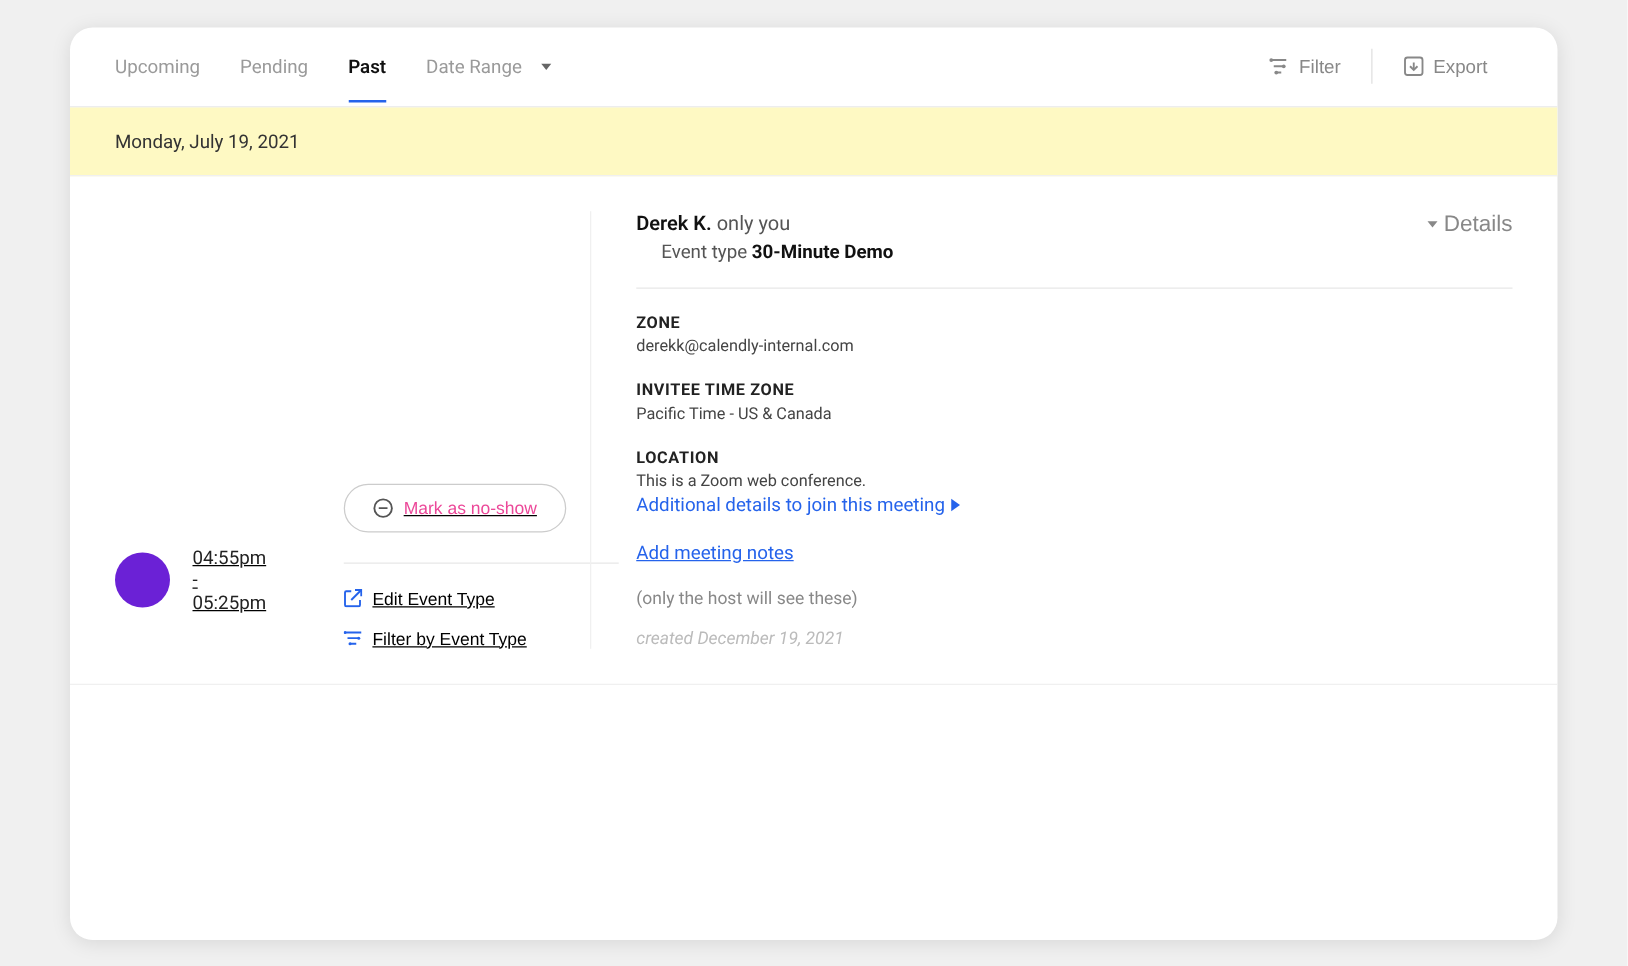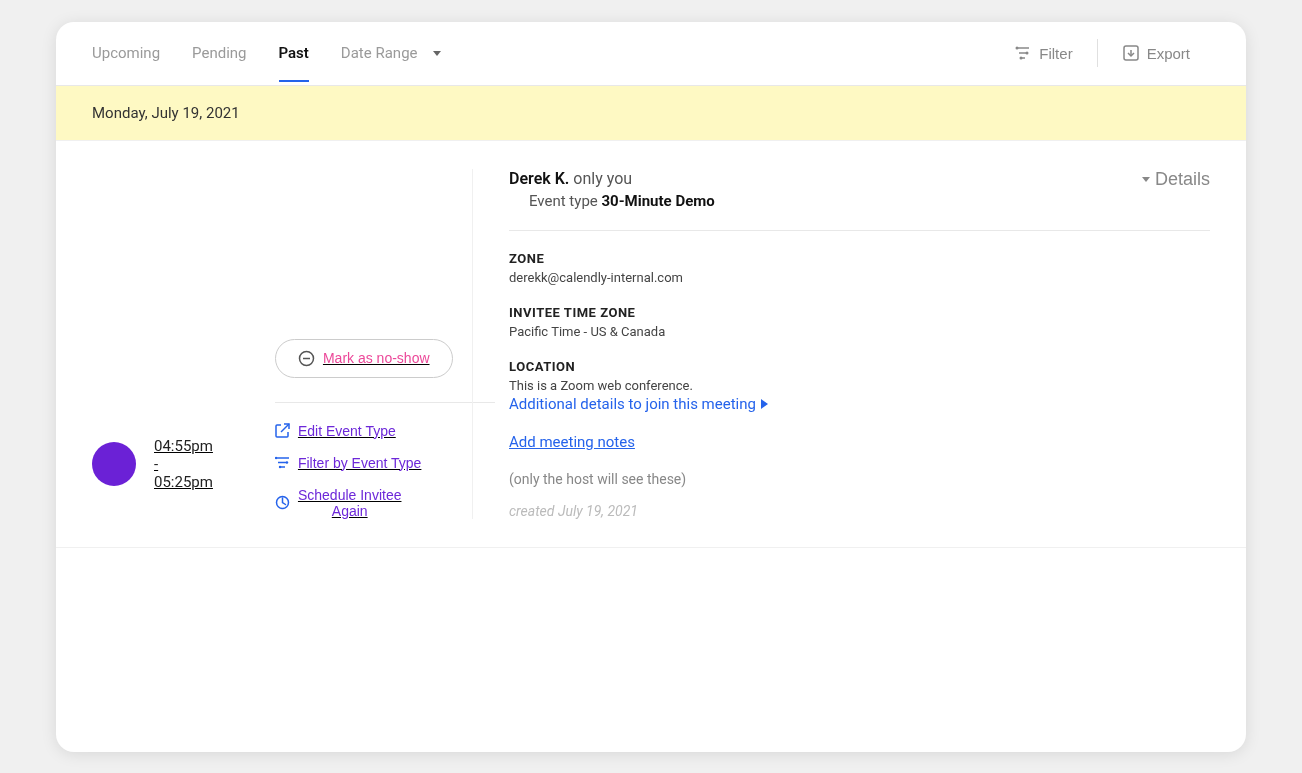--- a/index.html
+++ b/index.html
@@ -138,21 +138,21 @@
       width: 220px;
       height: 1px;
       background: #e8e8e8;
       margin: 4px 0;
     }
     .link-btn {
       display: flex;
       align-items: center;
       gap: 8px;
       font-size: 14px;
-      color: #6d28d9;
+      color: #000000;
       cursor: pointer;
       background: none;
       border: none;
       padding: 0;
     }
     
     .event-detail {
       flex: 1;
       border-left: 1px solid #f0f0f0;
       padding-left: 36px;
@@ -336,27 +336,20 @@
           <svg width="15" height="15" viewBox="0 0 15 15" fill="none">
             <line x1="1" y1="3" x2="14" y2="3" stroke="#2563eb" stroke-width="1.5"></line>
             <line x1="3" y1="7.5" x2="12" y2="7.5" stroke="#2563eb" stroke-width="1.5"></line>
             <line x1="5" y1="12" x2="10" y2="12" stroke="#2563eb" stroke-width="1.5"></line>
             <circle cx="1" cy="3" r="1.2" fill="#2563eb"></circle>
             <circle cx="12" cy="7.5" r="1.2" fill="#2563eb"></circle>
             <circle cx="5" cy="12" r="1.2" fill="#2563eb"></circle>
           </svg>
           <span>Filter by Event Type</span>
         </button>
-        <button class="link-btn">
-          <svg width="15" height="15" viewBox="0 0 15 15" fill="none">
-            <circle cx="7.5" cy="7.5" r="6" stroke="#2563eb" stroke-width="1.5" fill="none"></circle>
-            <path d="M7.5 3v4.5l3 2" stroke="#2563eb" stroke-width="1.5" fill="none" stroke-linecap="round"></path>
-          </svg>
-          <span>Schedule Invitee<br>Again</span>
-        </button>
       </div>
     </div>
 
     <div class="event-detail">
       <div class="event-header-row">
         <div class="event-title-block">
           <div class="invitee-name">
             <span>Derek K.</span>
             <span class="with-you"> only you</span>
           </div>
@@ -390,16 +383,16 @@
           <span>Additional details to join this meeting</span>
           <span class="chevron-right"></span>
         </a>
       </div>
 
       <a class="add-notes-link" href="#">
         <span>Add meeting notes</span>
       </a>
       <div class="notes-hint">(only the host will see these)</div>
 
-      <div class="created-text">created July 19, 2021</div>
+      <div class="created-text">created December 19, 2021</div>
     </div>
   </div>
 </div>
 
 </body></html>

